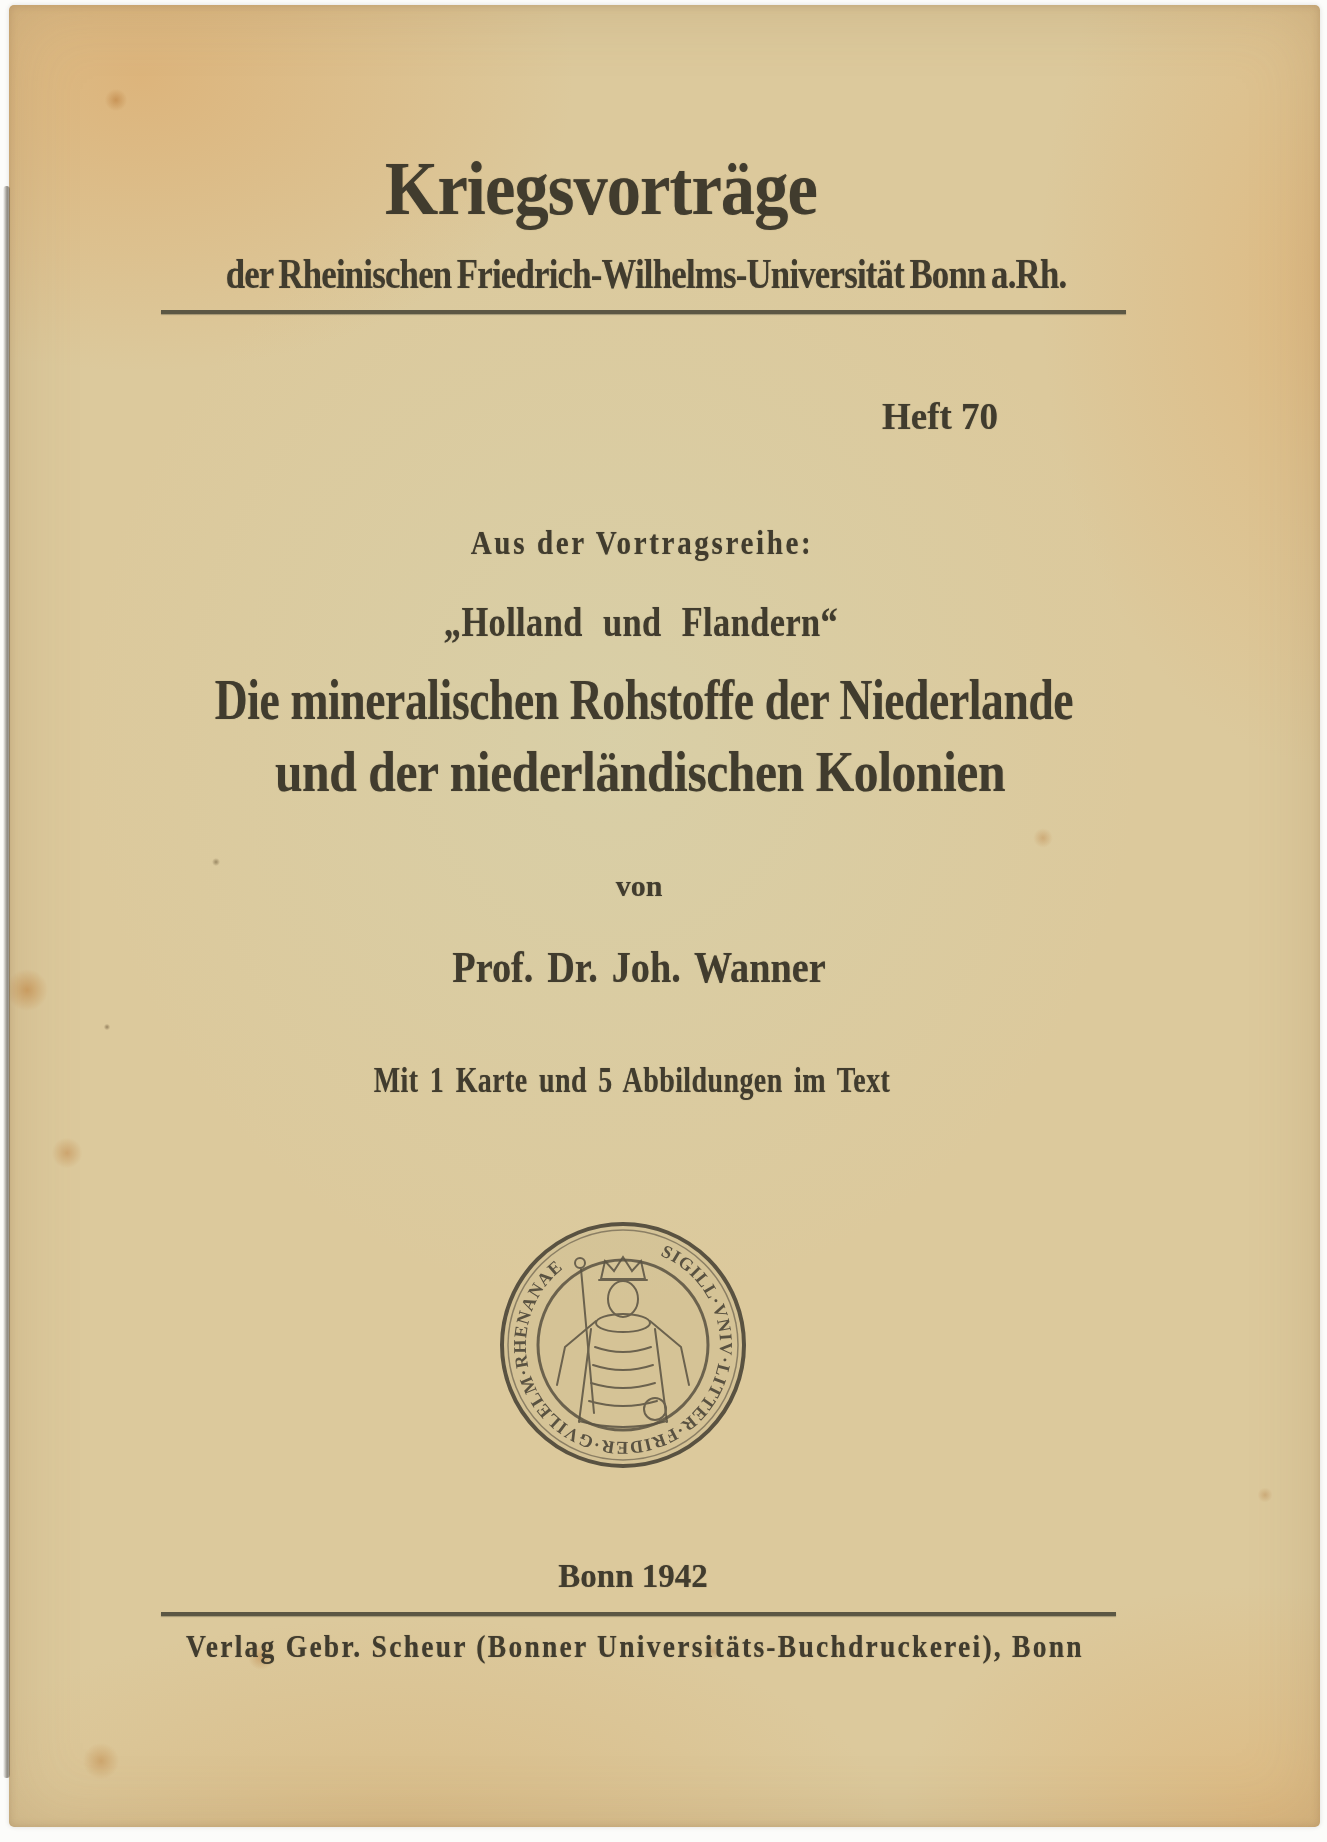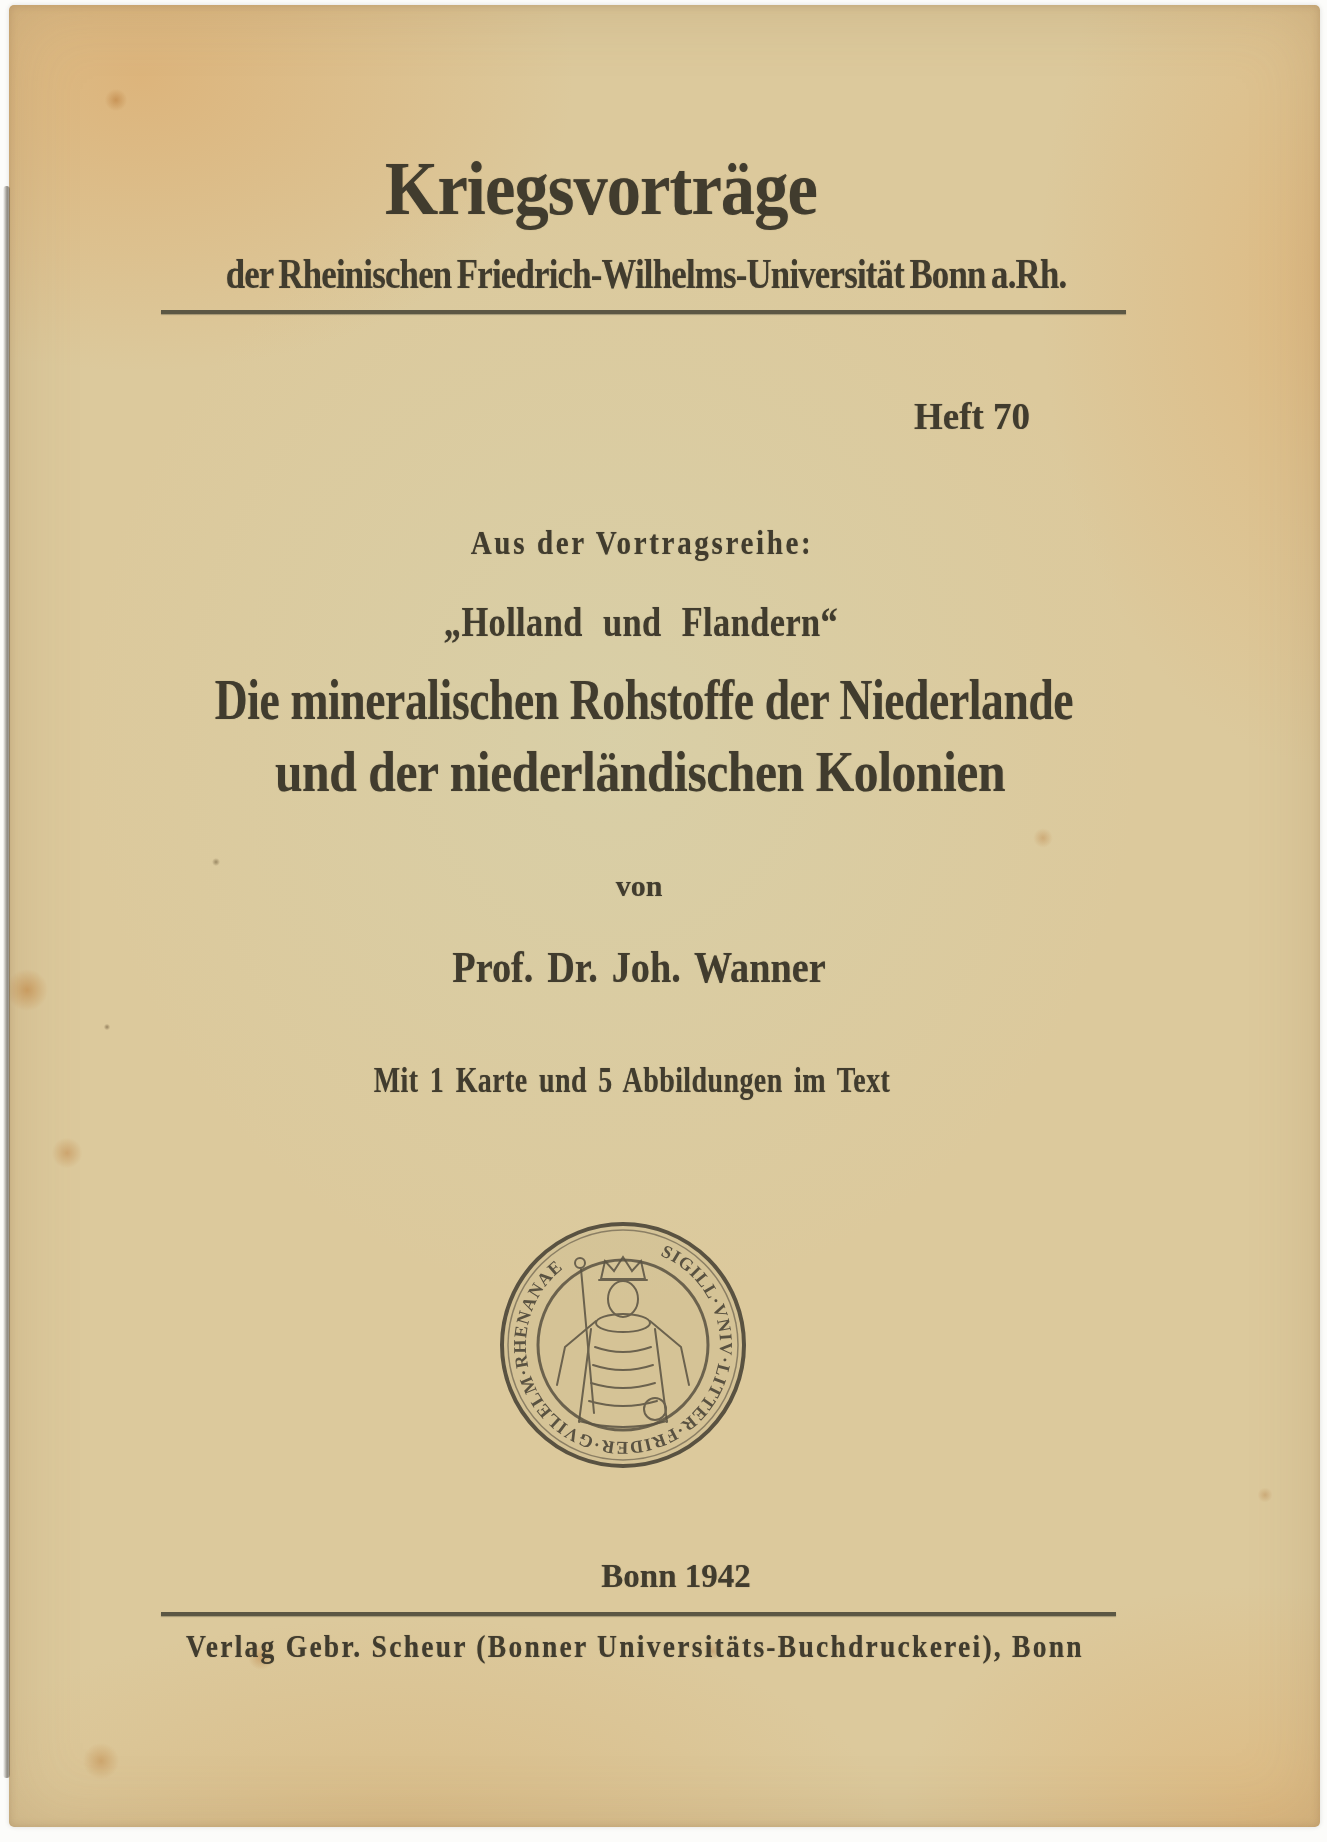--- a/index.html
+++ b/index.html
@@ -45,29 +45,29 @@
   }
 
   .t{
     position:absolute;white-space:nowrap;
     color:#413c2e;font-weight:700;
     text-shadow:0 0 1px rgba(65,60,45,.5);
     transform-origin:center;
   }
   .series-title   {left:592px;top:140px;font-size:76px;letter-spacing:-1px;transform:translateX(-50%) scaleX(.90);}
   .series-subtitle{left:637px;top:244px;font-size:43px;letter-spacing:-1px;word-spacing:-3px;transform:translateX(-50%) scaleX(.81);}
-  .issue          {left:905px;top:390px;font-size:37px;}
+  .issue          {left:873px;top:390px;font-size:37px;}
   .note1          {left:633px;top:520px;font-size:33px;letter-spacing:3px;transform:translateX(-50%) scaleX(.88);}
   .note2          {left:632px;top:592px;font-size:43px;letter-spacing:.5px;word-spacing:14px;transform:translateX(-50%) scaleX(.80);}
   .title1         {left:635px;top:662px;font-size:57px;letter-spacing:-.5px;transform:translateX(-50%) scaleX(.80);}
   .title2         {left:631px;top:734px;font-size:57px;letter-spacing:-.5px;transform:translateX(-50%) scaleX(.87);}
   .byline         {left:630px;top:864px;font-size:30px;transform:translateX(-50%);}
   .author         {left:630px;top:936px;font-size:45px;word-spacing:5px;transform:translateX(-50%) scaleX(.85);}
   .illus          {left:623px;top:1056px;font-size:35px;letter-spacing:.5px;word-spacing:5px;transform:translateX(-50%) scaleX(.80);}
-  .imprint        {left:624px;top:1553px;font-size:33px;transform:translateX(-50%);margin-left:43px;}
+  .imprint        {left:624px;top:1553px;font-size:33px;transform:translateX(-50%);}
   .publisher      {left:626px;top:1624px;font-size:31px;letter-spacing:2.5px;transform:translateX(-50%) scaleX(.89);}
 
   .rule{position:absolute;background:#5c5744;box-shadow:0 1px 1px rgba(92,87,68,.45);}
   .rule1{left:152px;top:305px;width:965px;height:4px;}
   .rule2{left:152px;top:1607px;width:955px;height:4px;}
 
   .seal{position:absolute;left:486px;top:1212px;width:256px;height:256px;opacity:.92;}
 </style>
 </head>
 <body>

